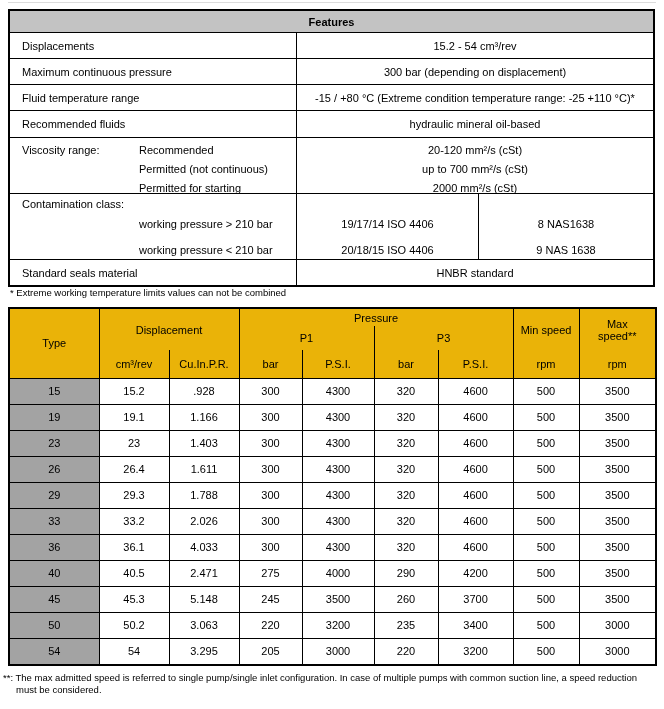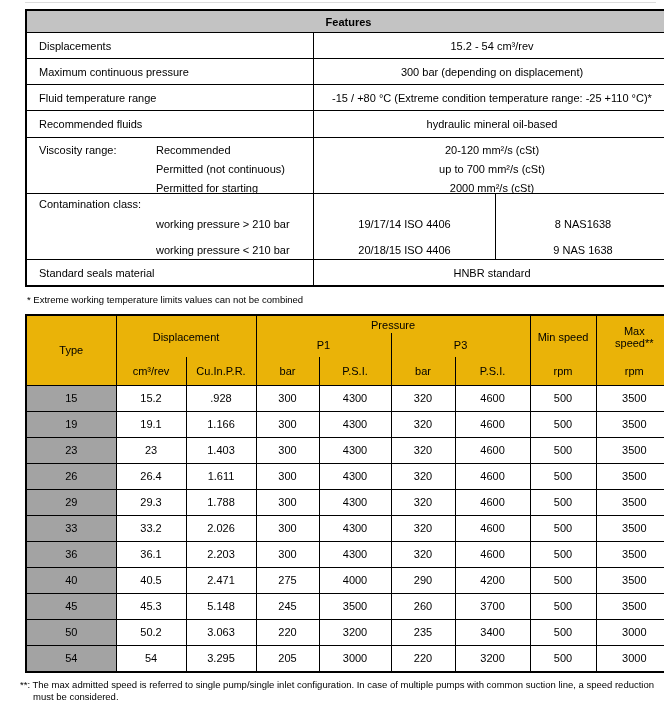--- a/index.html
+++ b/index.html
@@ -1,17 +1,17 @@
 <!DOCTYPE html>
 <html><head>
 <meta charset="utf-8">
 <style>
   html,body { margin:0; padding:0; background:#ffffff; color:#000000; }
   body { width:664px; font-family:"Liberation Sans", sans-serif; -webkit-font-smoothing:antialiased; }
-  .page { padding:2px 8px 6px 25px; box-sizing:border-box; }
+  .page { padding:2px 8px 6px 8px; box-sizing:border-box; }
   .topline { height:1px; background:#dcdcdc; margin:0 0 6px 0; }
 
   
   .ft { width:647px; border:2px solid #000; box-sizing:border-box; font-size:11px; }
   .ft-header { height:21px; background:#c3c3c3; font-weight:bold; display:flex; align-items:center; justify-content:center; }
   .frow { display:flex; border-top:1px solid #000; box-sizing:border-box; }
   .frow .lab { width:287px; min-width:287px; box-sizing:border-box; border-right:1px solid #000;
                display:flex; align-items:center; padding-left:12px; }
   .frow .val { flex:1; display:flex; align-items:center; justify-content:center; text-align:center; }
   .h26 { height:26px; }
@@ -27,21 +27,21 @@
 
   
   .cont { height:66px; }
   .cont .lab { display:block; padding-top:3px; }
   .cont .clabel { line-height:14px; }
   .cont .sub { margin-left:117px; line-height:26px; }
   .cont .iso { width:182px; min-width:182px; box-sizing:border-box; border-right:1px solid #000;
                text-align:center; padding-top:17px; line-height:26px; }
   .cont .nas { flex:1; text-align:center; padding-top:17px; line-height:26px; }
 
-  .footnote1 { font-size:9.5px; margin:7px 0 9px 2px; }
+  .footnote1 { font-size:9.5px; margin:0 0 9px 2px; }
 
   
   table.spec { border-collapse:collapse; width:647px; table-layout:fixed; border:2px solid #000;
                font-size:11px; text-align:center; }
   table.spec th { background:#eab308; font-weight:normal; padding:0;
                   border-left:1px solid #000; border-right:1px solid #000; border-top:none; border-bottom:none;
                   vertical-align:middle; }
   table.spec thead tr.r1 { height:18px; }
   table.spec thead tr.r2 { height:24px; }
   table.spec thead tr.r3 { height:28px; }
@@ -218,21 +218,21 @@
         <td>300</td>
         <td>4300</td>
         <td>320</td>
         <td>4600</td>
         <td>500</td>
         <td>3500</td>
       </tr>
         <tr>
         <td class="typecol">36</td>
         <td>36.1</td>
-        <td>2.203</td>
+        <td>4.033</td>
         <td>300</td>
         <td>4300</td>
         <td>320</td>
         <td>4600</td>
         <td>500</td>
         <td>3500</td>
       </tr>
         <tr>
         <td class="typecol">40</td>
         <td>40.5</td>

